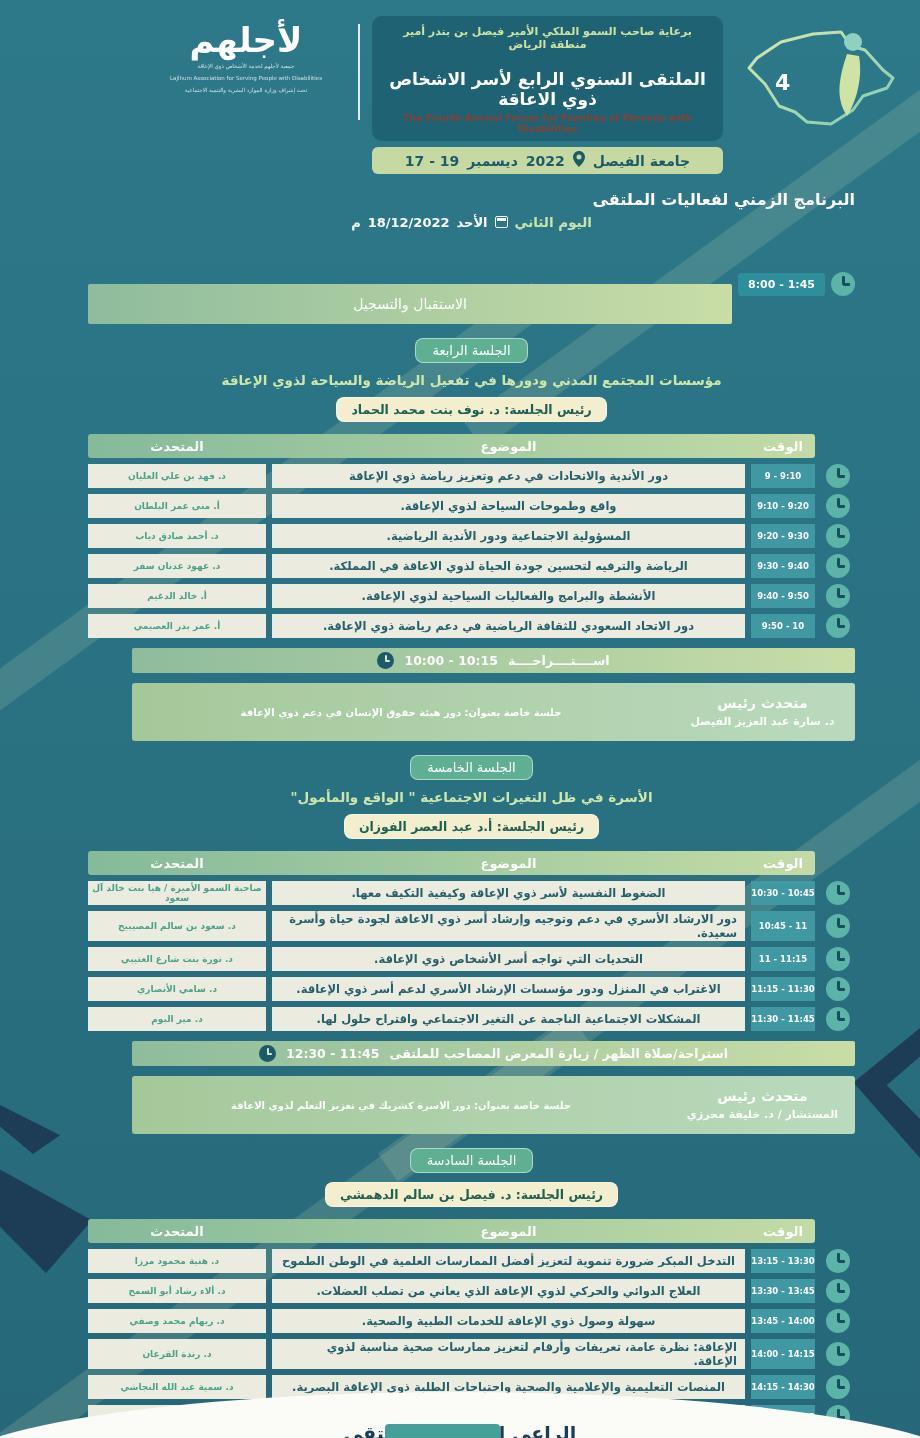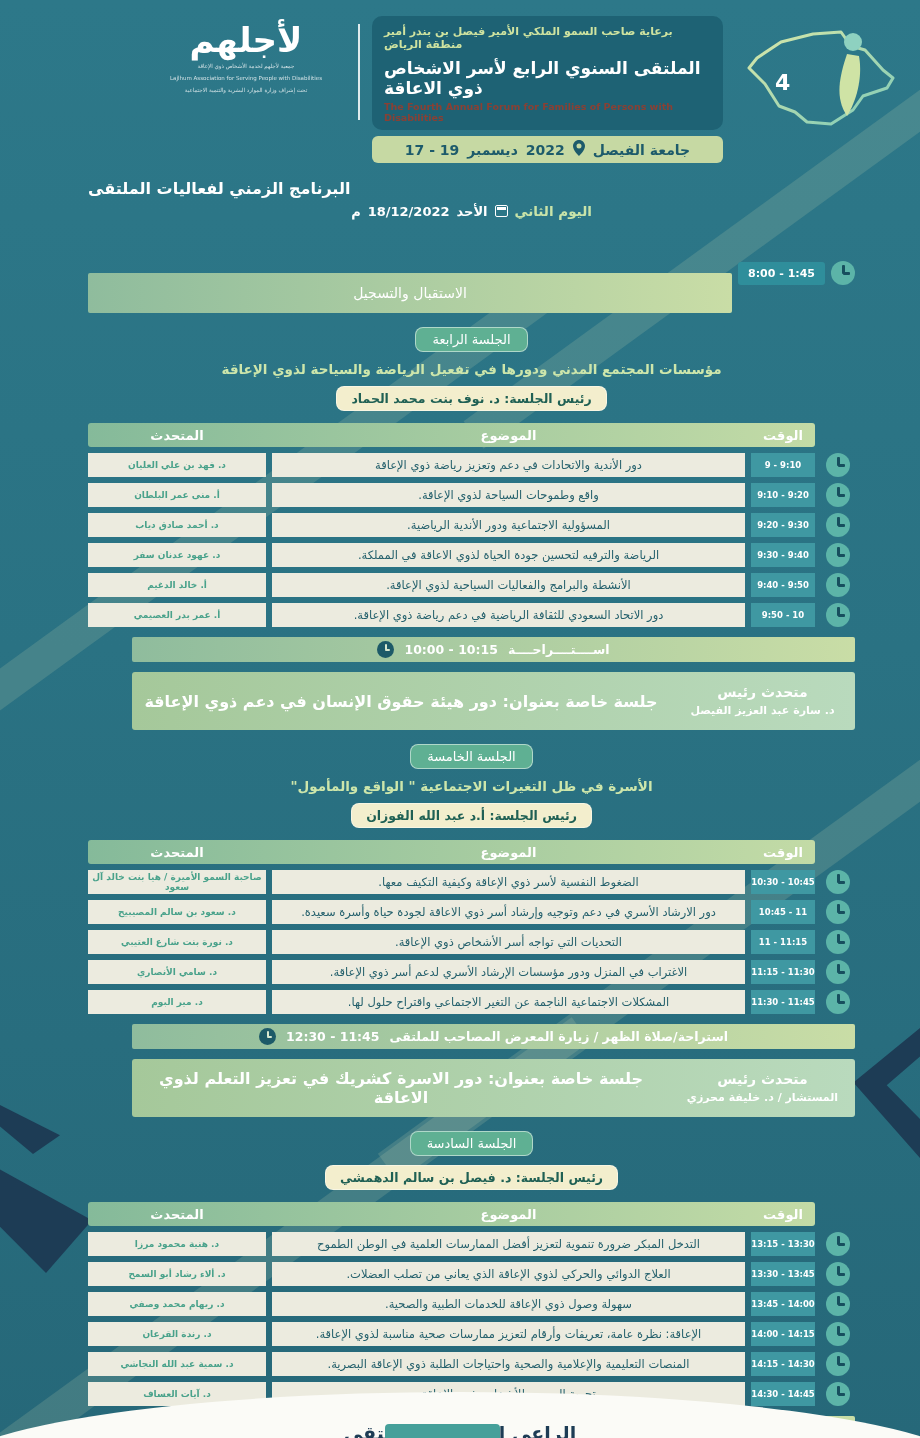--- a/index.html
+++ b/index.html
@@ -19,30 +19,30 @@
   .chv3{right:0;top:1028px;width:74px;height:130px;clip-path:polygon(100% 0,10% 42%,100% 100%,100% 70%,55% 44%,100% 22%);}
   .content{position:relative;z-index:2;margin:0 65px 0 88px;}
   .num{direction:ltr;unicode-bidi:isolate;}
   
   .header-row{direction:ltr;display:flex;align-items:flex-start;padding-top:16px;padding-left:58px;margin-right:-50px;gap:12px;}
   .logo-block{width:200px;text-align:center;color:#fff;padding-top:6px;}
   .logo-word{font-size:34px;font-weight:700;line-height:1.1;}
   .logo-tag{font-size:5.5px;color:rgba(255,255,255,.78);margin-top:3px;line-height:1.6;}
   .vline{width:2px;height:96px;background:rgba(255,255,255,.85);margin-top:8px;}
   .head-center{flex:1;min-width:0;}
-  .title-box{background:#1e6274;border-radius:10px;padding:9px 12px 7px;}
+  .title-box{background:#1e6274;border-radius:10px;padding:9px 12px 7px;text-align:center;}
   .tb-l1{font-size:11px;font-weight:600;color:#cfe3a0;}
-  .tb-l2{font-size:17px;font-weight:700;color:#fff;margin-top:7px;}
+  .tb-l2{font-size:17px;font-weight:700;color:#fff;margin-top:18px;}
   .tb-l3{font-size:9.5px;font-weight:700;color:#8a4034;margin-top:3px;}
   .date-badge{direction:ltr;margin-top:6px;background:#c6d9a3;border-radius:6px;height:27px;
               display:flex;align-items:center;justify-content:center;gap:8px;color:#1d5b6b;font-weight:700;font-size:14px;}
   .map-wrap{width:170px;position:relative;margin-top:2px;}
   .edition{position:absolute;left:40px;top:52px;color:#fff;font-weight:700;font-size:22px;}
   
-  .prog-title{margin-top:16px;text-align:left;color:#fff;font-weight:700;font-size:16px;}
+  .prog-title{margin-top:16px;text-align:right;color:#fff;font-weight:700;font-size:16px;}
   .prog-day{margin-top:5px;display:flex;justify-content:center;align-items:center;gap:7px;color:#fff;font-size:13px;font-weight:600;}
   .prog-day .day{color:#c9e4a9;font-weight:700;font-size:13.5px;}
   .cal{display:inline-block;width:13px;height:12px;border:1.5px solid #fff;border-radius:2px;position:relative;flex:none;}
   .cal::before{content:'';position:absolute;top:1px;left:1px;right:1px;height:3px;background:#fff;}
   
   .clk{width:24px;height:24px;border-radius:50%;background:#5cb4a8;position:relative;flex:none;}
   .clk::before{content:'';position:absolute;left:11px;top:4px;width:2.5px;height:9px;background:#174f5e;border-radius:1px;}
   .clk::after{content:'';position:absolute;left:12px;top:11px;width:7px;height:2.5px;background:#174f5e;border-radius:1px;}
   .clk.dark{width:17px;height:17px;background:#1d5a68;}
   .clk.dark::before{left:7.5px;top:3px;width:2px;height:6px;background:#d8e8cf;}
@@ -56,35 +56,35 @@
   .badge{display:block;width:fit-content;margin:14px auto 0;background:#5fb093;border:1px solid rgba(255,255,255,.5);
          border-radius:8px;padding:4px 16px;color:#fff;font-weight:400;font-size:13px;}
   .sess-title{margin-top:9px;text-align:center;color:#cde6ab;font-weight:700;font-size:13.5px;}
   .chair{display:block;width:fit-content;margin:9px auto 0;background:#f3eecd;border:1px solid rgba(255,255,255,.45);
          border-radius:8px;padding:4px 14px;color:#1f6054;font-weight:700;font-size:12.5px;}
   
   .table{margin-top:12px;display:grid;grid-template-columns:34px 64px 1fr 178px;column-gap:6px;row-gap:6px;align-items:stretch;}
   .thead{grid-column:2/5;height:24px;border-radius:3px;background:linear-gradient(90deg,#85ba9a,#c3dba6);
          display:grid;grid-template-columns:64px 1fr 178px;align-items:center;color:#fff;font-weight:700;font-size:13px;text-align:center;}
   .cell{background:#ecebdf;border-radius:0;display:flex;align-items:center;justify-content:center;min-height:22px;}
-  .cell.topic{font-size:11.5px;font-weight:400;color:#24606c;padding:1px 8px;text-align:right;}
+  .cell.topic{font-size:11.5px;font-weight:700;color:#24606c;padding:1px 8px;text-align:right;}
   .cell.speaker{font-size:9px;font-weight:700;color:#49a28b;padding:1px 4px;text-align:center;}
   .cell.time{background:#3f98a2;color:#fff;font-size:8.5px;font-weight:700;}
   .table .clk{width:24px;height:24px;align-self:center;justify-self:center;}
   
   .break-bar{margin-top:10px;margin-left:0;margin-right:0;width:calc(100% - 44px);height:25px;border-radius:2px;
              background:linear-gradient(90deg,#8fbc9d,#c9dda6);display:flex;align-items:center;justify-content:center;gap:10px;
              color:#fff;font-weight:700;font-size:12.5px;}
   
   .special{margin-top:10px;width:calc(100% - 44px);height:58px;border-radius:3px;
            background:linear-gradient(90deg,#a5c89a,#b9dabd);display:flex;align-items:center;}
   .sp-role{width:185px;text-align:center;color:#fff;line-height:1.25;}
   .sp-role .role{font-size:14px;font-weight:700;}
   .sp-role .name{font-size:11px;font-weight:700;margin-top:2px;}
-  .sp-title{flex:1;text-align:center;color:#fff;font-weight:700;font-size:16px;padding:0 8px;}
+  .sp-title{flex:1;text-align:center;color:#fff;font-weight:700;font-size:10px;padding:0 8px;}
   
   .closing{margin-top:10px;width:calc(100% - 24px);height:68px;border-radius:3px;
            background:linear-gradient(90deg,#9fc79b,#aed8c4);display:flex;flex-direction:column;align-items:center;justify-content:center;gap:6px;}
   
   .bottom-curve{position:absolute;left:-60px;right:-60px;bottom:-46px;height:92px;background:#fbfbf7;
                 border-radius:50% 50% 0 0/90% 90% 0 0;z-index:3;text-align:center;}
   .footer-text{margin-top:30px;color:#1d3c55;font-weight:800;font-size:19px;}
   .bottom-badge{position:absolute;left:385px;bottom:-6px;width:115px;height:20px;background:#45a09a;border-radius:4px;z-index:4;}
   .pin{flex:none;}
 </style>
@@ -180,21 +180,21 @@
     <div class="special">
       <div class="sp-role">
         <div class="role">متحدث رئيس</div>
         <div class="name">د. سارة عبد العزيز الفيصل</div>
       </div>
       <div class="sp-title">جلسة خاصة بعنوان: دور هيئة حقوق الإنسان في دعم ذوي الإعاقة</div>
     </div>
 
     <div class="badge">الجلسة الخامسة</div>
     <div class="sess-title">الأسرة في ظل التغيرات الاجتماعية " الواقع والمأمول"</div>
-    <div class="chair">رئيس الجلسة: أ.د عبد الله الفوزان</div>
+    <div class="chair">رئيس الجلسة: أ.د عبد العصر الفوزان</div>
     <div class="table">
       <div class="thead">
         <span>الوقت</span>
         <span>الموضوع</span>
         <span>المتحدث</span>
       </div>
       <div style="display:contents"><span class="clk"></span><div class="cell time num">10:30 - 10:45</div><div class="cell topic">الضغوط النفسية لأسر ذوي الإعاقة وكيفية التكيف معها.</div><div class="cell speaker">صاحبة السمو الأميرة / هيا بنت خالد آل سعود</div><span class="clk"></span><div class="cell time num">10:45 - 11</div><div class="cell topic">دور الارشاد الأسري في دعم وتوجيه وإرشاد أسر ذوي الاعاقة لجودة حياة وأسرة سعيدة.</div><div class="cell speaker">د. سعود بن سالم المصيبيح</div><span class="clk"></span><div class="cell time num">11 - 11:15</div><div class="cell topic">التحديات التي تواجه أسر الأشخاص ذوي الإعاقة.</div><div class="cell speaker">د. نورة بنت شارع العتيبي</div><span class="clk"></span><div class="cell time num">11:15 - 11:30</div><div class="cell topic">الاغتراب في المنزل ودور مؤسسات الإرشاد الأسري لدعم أسر ذوي الإعاقة.</div><div class="cell speaker">د. سامي الأنصاري</div><span class="clk"></span><div class="cell time num">11:30 - 11:45</div><div class="cell topic">المشكلات الاجتماعية الناجمة عن التغير الاجتماعي واقتراح حلول لها.</div><div class="cell speaker">د. مير البوم</div></div>
     </div>
 
     <div class="break-bar">

